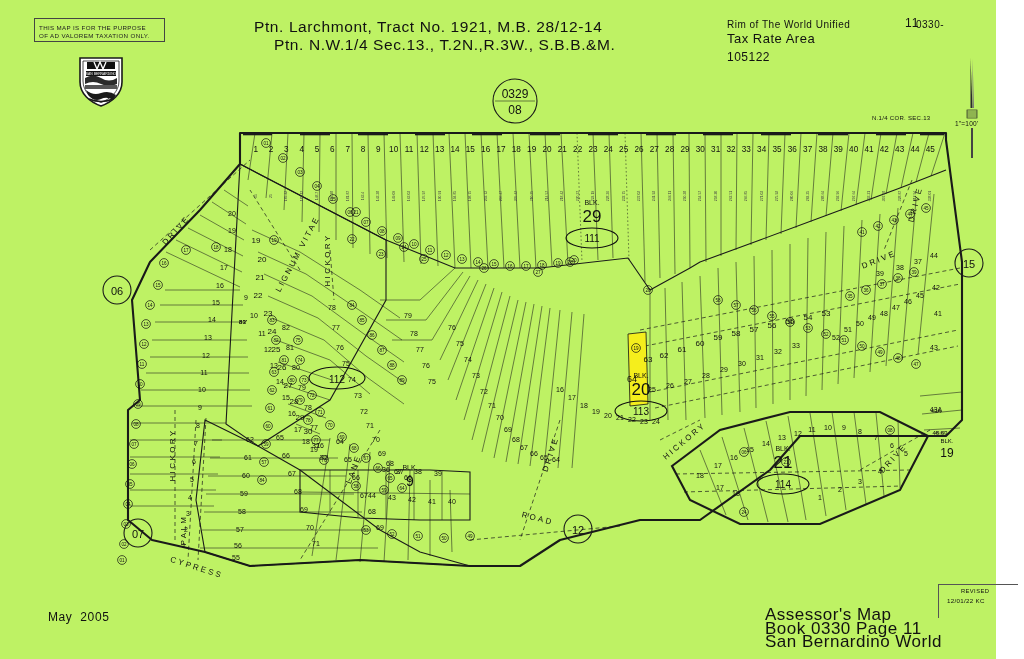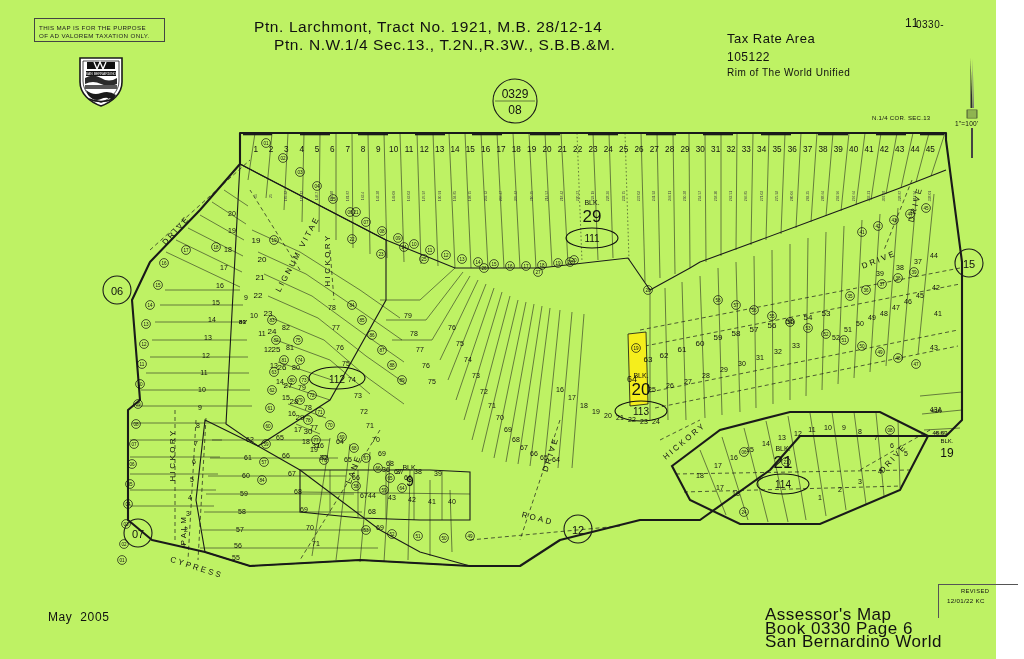--- a/index.html
+++ b/index.html
@@ -11,21 +11,21 @@
 
   
   #disclaimer-box{position:absolute;left:34px;top:18px;width:131px;height:24px;
       border:1px solid #444;box-sizing:border-box;}
   #disclaimer-box .l{position:absolute;left:4px;font-size:6.2px;letter-spacing:.35px;color:#222;}
   #disclaimer-box .l1{top:5px;} #disclaimer-box .l2{top:13px;}
 
   #title-main{left:254px;top:18px;font-size:15.5px;letter-spacing:.6px;font-weight:500;}
   #title-sub{left:274px;top:36px;font-size:15.5px;letter-spacing:.6px;font-weight:500;text-align:right;}
 
-  #tra-line1{left:727px;top:19px;font-size:10px;letter-spacing:.5px;margin-top:48px;}
+  #tra-line1{left:727px;top:19px;font-size:10px;letter-spacing:.5px;}
   #tra-bk{left:905px;top:16px;font-size:12px;letter-spacing:1px;}
   #tra-line2{left:727px;top:31px;font-size:13px;letter-spacing:.5px;}
   #tra-line3{left:727px;top:50px;font-size:12px;letter-spacing:.5px;}
 
   #n14cor{left:872px;top:115px;font-size:6px;letter-spacing:.3px;}
   #scale-label{left:955px;top:120px;font-size:6.5px;letter-spacing:.2px;}
 
   #date-stamp{left:48px;top:610px;font-size:12px;letter-spacing:.6px;}
 
   #assessor-block{position:absolute;left:765px;top:608px;font-size:17px;
@@ -956,21 +956,21 @@
         <text x="936" y="413" font-size="6" text-anchor="middle" fill="#111" font-family="Liberation Sans, sans-serif">43A</text>
         <text x="243" y="324" font-size="6" text-anchor="middle" fill="#111" font-family="Liberation Sans, sans-serif">83'</text>
         <text x="940" y="435" font-size="6" text-anchor="middle" fill="#111" font-family="Liberation Sans, sans-serif">46.63</text>
       </g>
   </svg>
 
   <div class="txt" id="date-stamp">May  2005</div>
 
   <div id="assessor-block">
     <div>Assessor's Map</div>
-    <div>Book 0330 Page 6</div>
+    <div>Book 0330 Page 11</div>
     <div>San Bernardino World</div>
   </div>
 
   <div id="revised-box">
     <div class="r1">REVISED</div>
     <div class="r2">12/01/22  KC</div>
   </div>
 
 </div>
 

